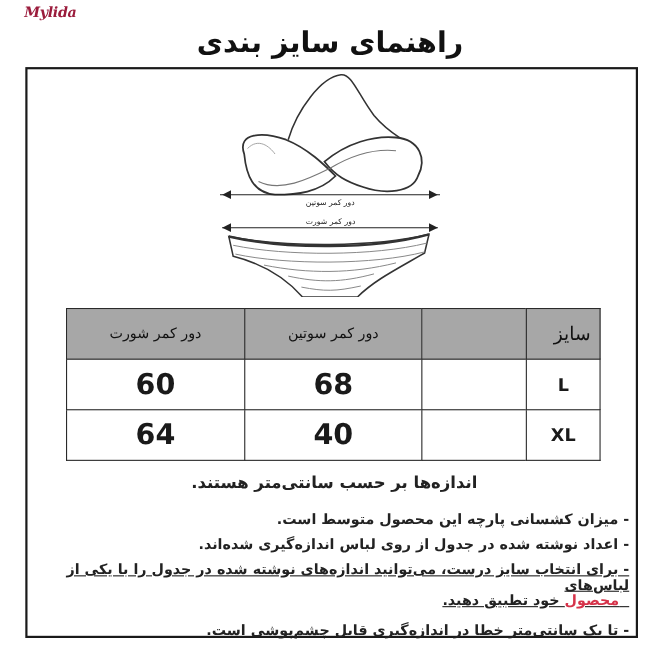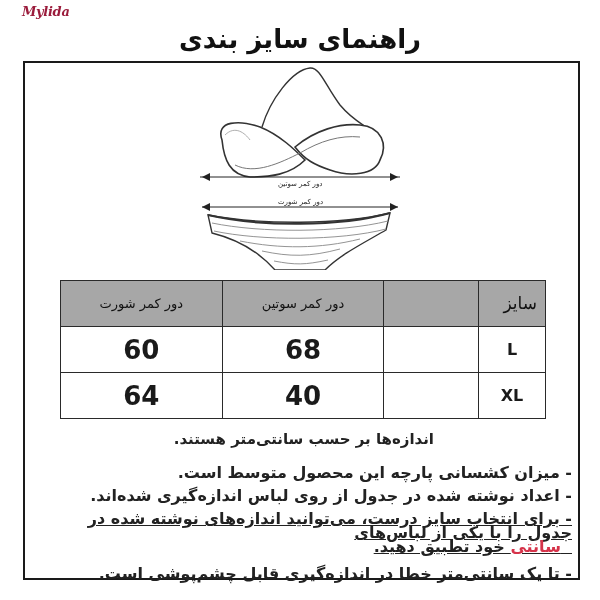--- a/index.html
+++ b/index.html
@@ -41,21 +41,21 @@
   }
   table.size-table th.size-head { font-size: 17px; text-align: right; padding-right: 8px; font-family: Liberation Serif, serif; }
   table.size-table td { height: 45px; font-size: 26px; color: #1a1a1a; }
   table.size-table td.size-cell { font-size: 16px; }
   .note-main {
     position: absolute; right: 166px; top: 430px; direction: rtl;
     font-size: 15px; font-weight: bold; color: #222;
   }
   .notes {
     position: absolute; right: 28px; top: 466px; width: 520px; direction: rtl;
-    font-size: 16px; font-weight: bold; color: #222; list-style: none; margin: 0; padding: 0;
+    font-size: 13px; font-weight: bold; color: #222; list-style: none; margin: 0; padding: 0;
     line-height: 14px;
   }
   .notes li { margin-bottom: 9px; }
   .notes li:nth-child(3) { margin-bottom: 13px; text-decoration: underline; }
   .accent { color: #d6334a; }
 </style>
 </head>
 <body>
 
 <div class="logo">Mylida</div>
@@ -125,16 +125,16 @@
 </tbody>
   </table>
 
 <div class="note-main">اندازه‌ها بر حسب سانتی‌متر هستند.</div>
 
 <ul class="notes">
   <li>- میزان کشسانی پارچه این محصول متوسط است.</li>
   <li>- اعداد نوشته شده در جدول از روی لباس اندازه‌گیری شده‌اند.</li>
   <li>
     <span>- برای انتخاب سایز درست، می‌توانید اندازه‌های نوشته شده در جدول را با یکی از لباس‌های</span><br>
-    &nbsp;&nbsp;<span class="accent">سانتی</span><span> خود تطبیق دهید.</span>
+    &nbsp;&nbsp;<span class="accent">محصول</span><span> خود تطبیق دهید.</span>
   </li>
   <li>- تا یک سانتی‌متر خطا در اندازه‌گیری قابل چشم‌پوشی است.</li>
 </ul>
 
 </body></html>

